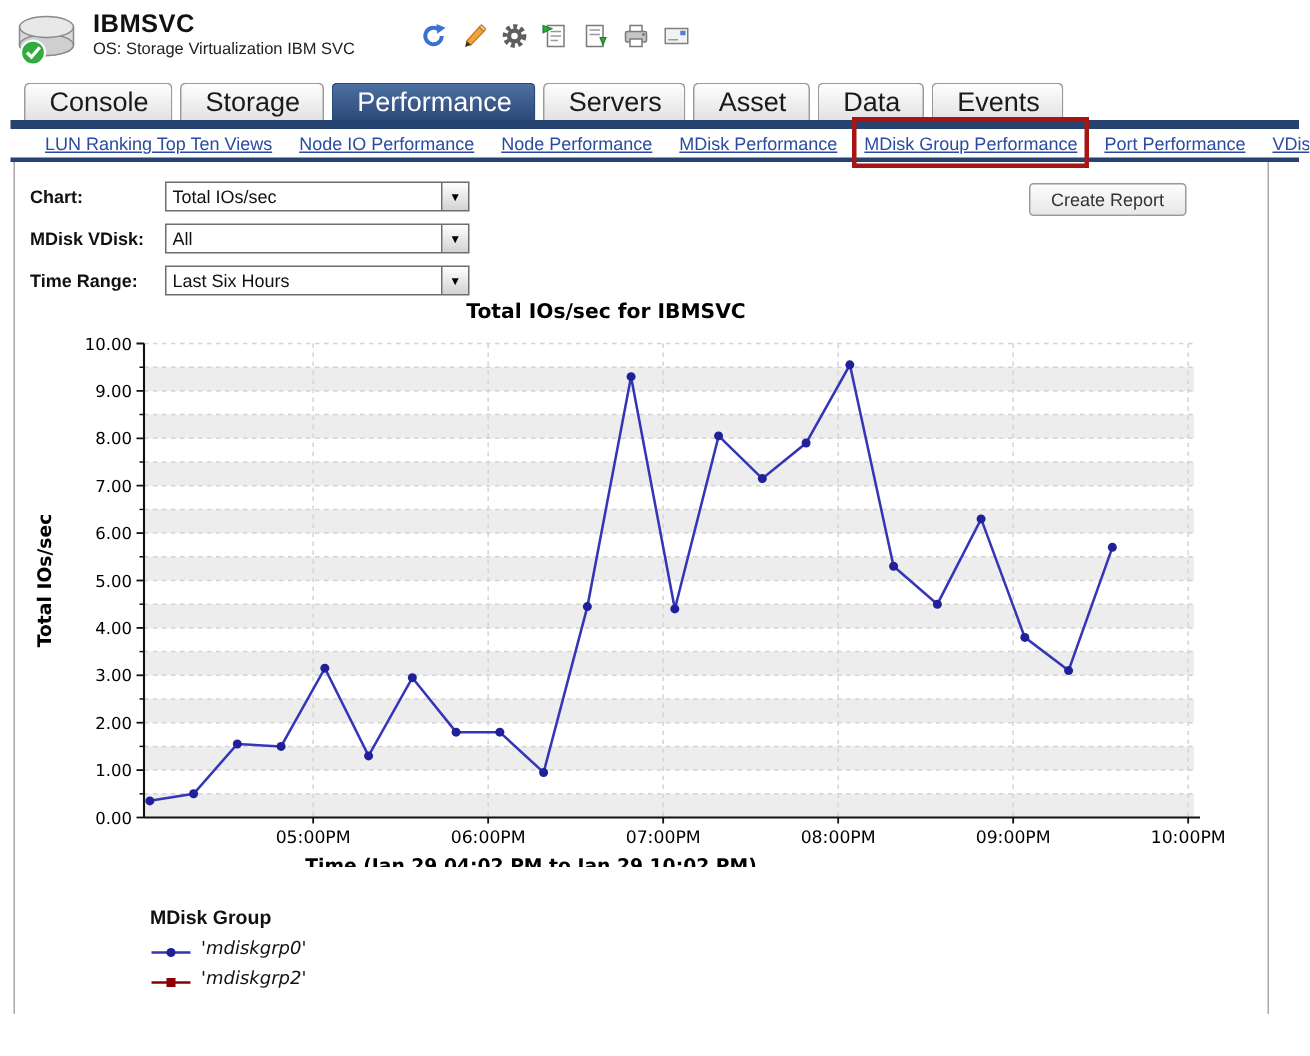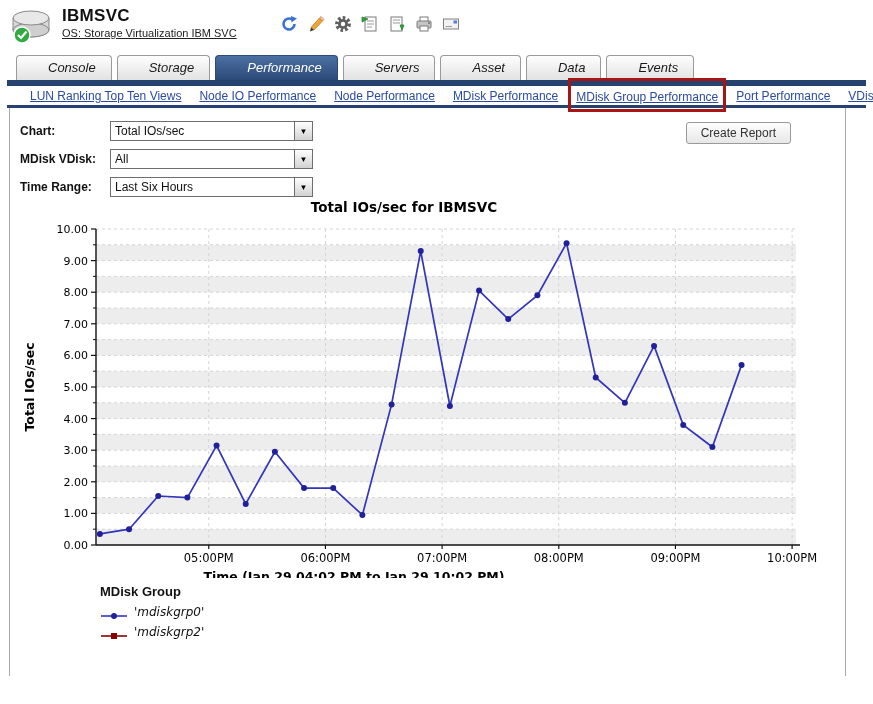--- a/index.html
+++ b/index.html
@@ -6,29 +6,29 @@
   html,body { background:#fff; }
   #page {
     position:relative; width:873px; height:676px; background:#fff;
     font-family:"Liberation Sans", sans-serif; color:#111; overflow:hidden;
   }
   
   #header { display:flex; align-items:flex-start; padding:6px 0 0 8px; height:52px; }
   #device-icon { width:46px; height:40px; position:relative; flex:0 0 auto; }
   #title-block { margin-left:8px; }
   #page-title { font-size:17px; font-weight:bold; line-height:20px; letter-spacing:0.3px; }
-  #page-subtitle { font-size:11px; color:#222; margin-top:1px;text-decoration:underline; }
+  #page-subtitle { font-size:11px; color:#222; margin-top:1px; }
   #toolbar { display:flex; gap:7px; margin-left:42px; margin-top:8px; align-items:center; }
   .tb-icon { width:20px; height:20px; display:inline-block; cursor:pointer; }
   
   #tabstrip { display:flex; gap:5px; margin:3px 0 0 16px; align-items:flex-end; }
   .tab {
-    font-size:13px; padding:5px 15px 5px 31px; border:1px solid #9a9a9a; border-bottom:none;
+    font-size:18px; padding:5px 15px 5px 16px; border:1px solid #9a9a9a; border-bottom:none;
     border-radius:4px 4px 0 0; background:linear-gradient(#fefefe,#e2e2e2); color:#1a1a1a;
-    cursor:pointer; height:25px; line-height:14px;font-style:italic;
+    cursor:pointer; height:25px; line-height:14px;
   }
   .tab.active {
     background:linear-gradient(#4c70a2,#2c4a78); color:#fff; border-color:#2c4a78; font-weight:normal;
   }
   .navy-bar { height:6px; background:#26436f; margin:0 7px; }
   .navy-line { height:3px; background:#26436f; margin:0 7px; }
   
   #subnav { display:flex; gap:18px; padding:4px 0 3px 30px; align-items:center; height:19px; }
   .subnav-link { font-size:12px; color:#2b4ba0; text-decoration:underline; cursor:pointer; white-space:nowrap; }
   .hl-wrap { position:relative; display:inline-block; }
@@ -55,21 +55,21 @@
   #create-report {
     position:absolute; top:14px; right:54px; font-size:12px; color:#333;
     padding:3px 14px; border:1px solid #9a9a9a; border-radius:3px;
     background:linear-gradient(#fdfdfd,#e7e7e7); cursor:pointer;
     font-family:"Liberation Sans", sans-serif;
   }
   
   #chart-svg { position:absolute; left:0; top:88px; }
   #chart-svg text { font-family:"DejaVu Sans", sans-serif; fill:#000; }
   
-  #legend { position:absolute; left:90px; top:476px; }
+  #legend { position:absolute; left:90px; top:496px; }
   #legend-title { font-size:13px; font-weight:bold; margin-bottom:6px; }
   .legend-row { display:flex; align-items:center; margin-bottom:6px; }
   .legend-swatch { width:28px; height:10px; margin-right:6px; }
   .legend-name { font-size:12px; font-style:italic; font-family:"DejaVu Sans", sans-serif; }
 </style>
 </head>
 <body>
 
 <div id="page">
 

